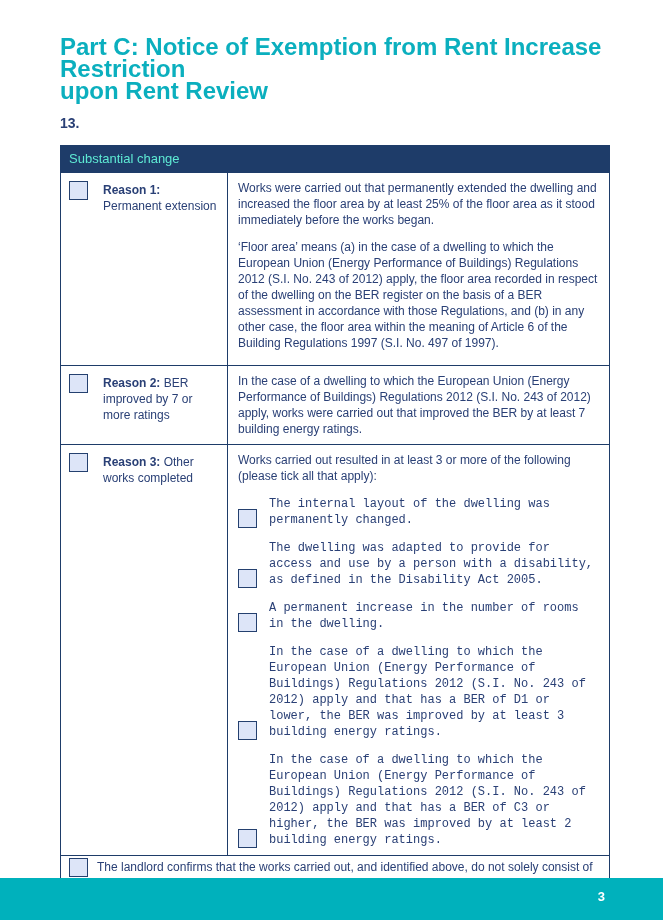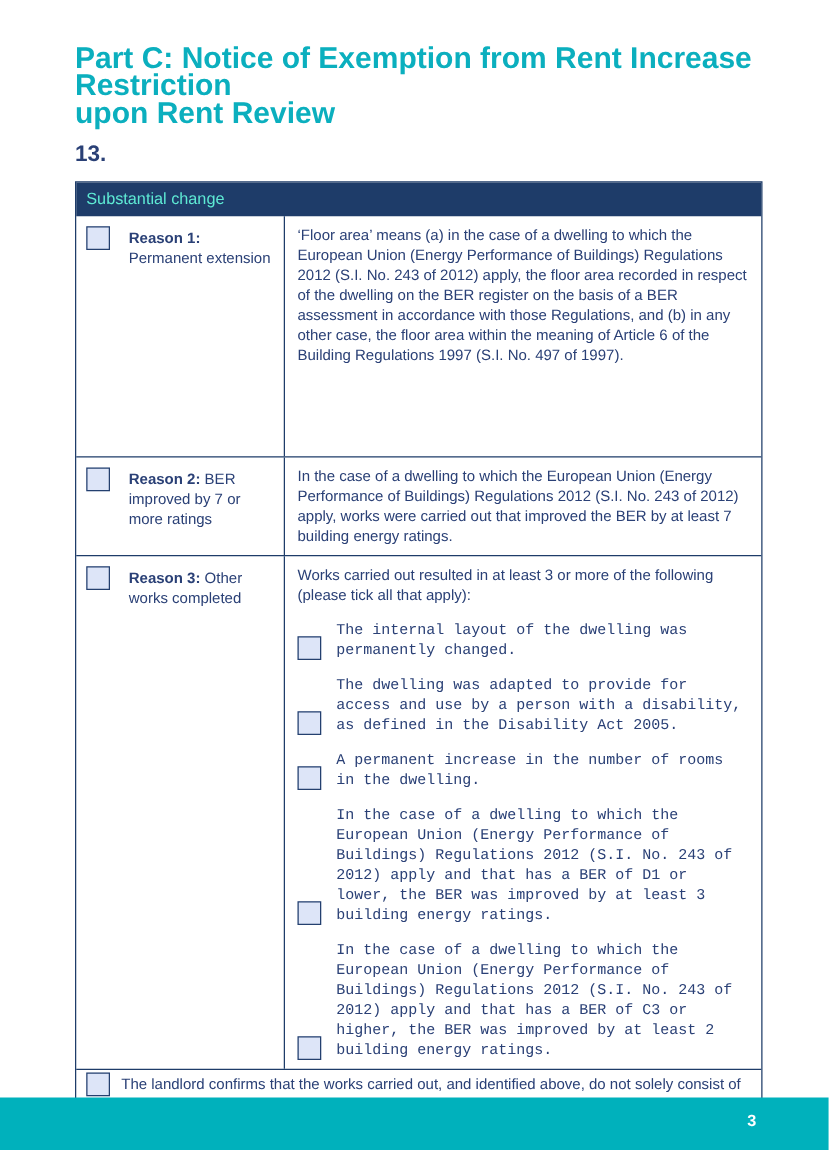--- a/index.html
+++ b/index.html
@@ -17,21 +17,21 @@
   .page-title {
     color: #0bafbe;
     font-size: 24px;
     font-weight: bold;
     line-height: 22px;
     margin: 0 0 13px 0;
   }
 
   .intro-item {
     display: flex;
-    font-size: 18px;
+    font-size: 14px;
     line-height: 17px;
     margin: 0 0 13px 0;
   }
   .intro-item .num { font-weight: bold; width: 22px; flex: none; }
   .intro-item .txt { max-width: 452px; }
 
   .form-table {
     width: 550px;
     border: 1.5px solid #1e3c69;
     font-size: 12px;
@@ -107,20 +107,21 @@
     <div class="section-header">Substantial change</div>
 
     <div class="trow row1">
       <div class="cell-left">
         <span class="checkbox"></span>
         <div class="reason-label">
           <b>Reason 1:</b><span> Permanent extension</span>
         </div>
       </div>
       <div class="cell-right">
+        <p>Works were carried out that permanently extended the dwelling and increased the floor area by at least 25% of the floor area as it stood immediately before the works began.</p>
         <p>‘Floor area’ means (a) in the case of a dwelling to which the European Union (Energy Performance of Buildings) Regulations 2012 (S.I. No. 243 of 2012) apply, the floor area recorded in respect of the dwelling on the BER register on the basis of a BER assessment in accordance with those Regulations, and (b) in any other case, the floor area within the meaning of Article 6 of the Building Regulations 1997 (S.I. No. 497 of 1997).</p>
       </div>
     </div>
 
     <div class="trow row2">
       <div class="cell-left">
         <span class="checkbox"></span>
         <div class="reason-label">
           <b>Reason 2:</b><span> BER improved by 7 or more ratings</span>
         </div>

